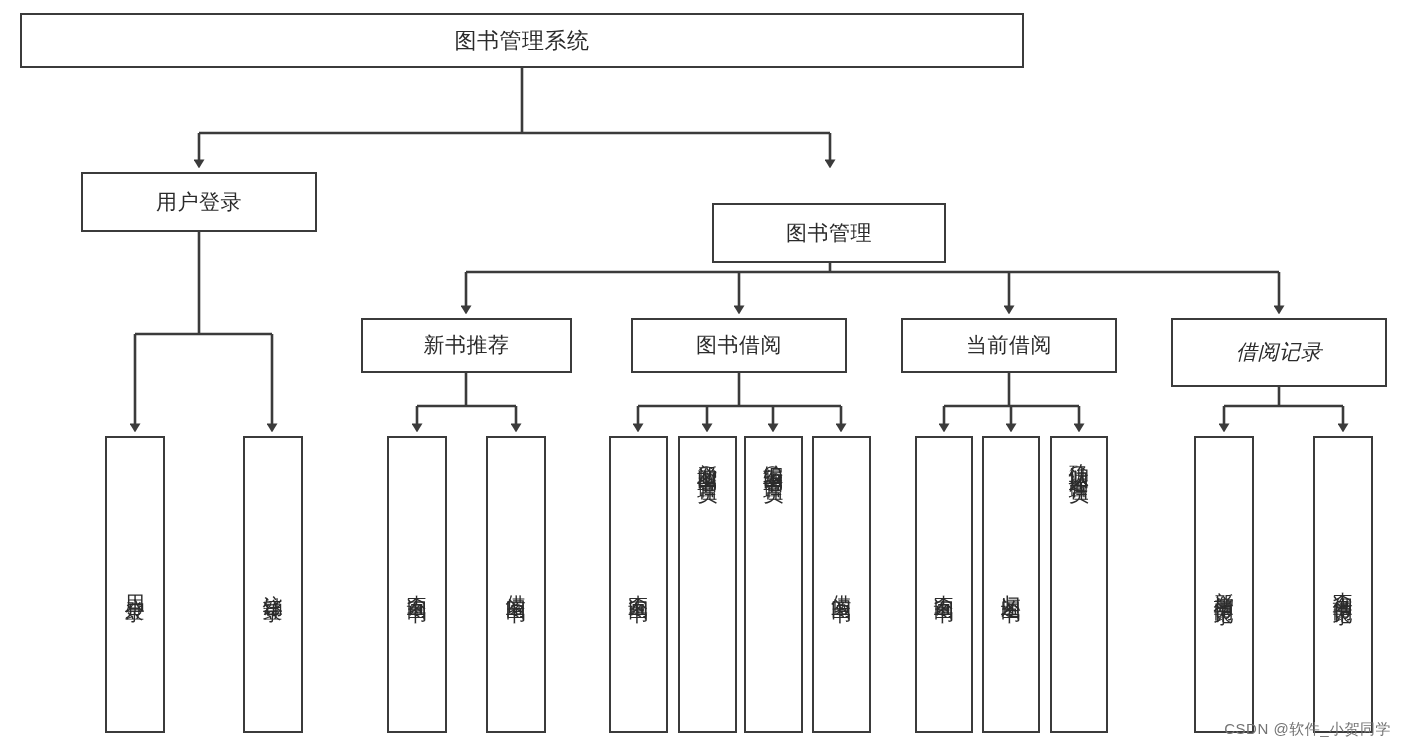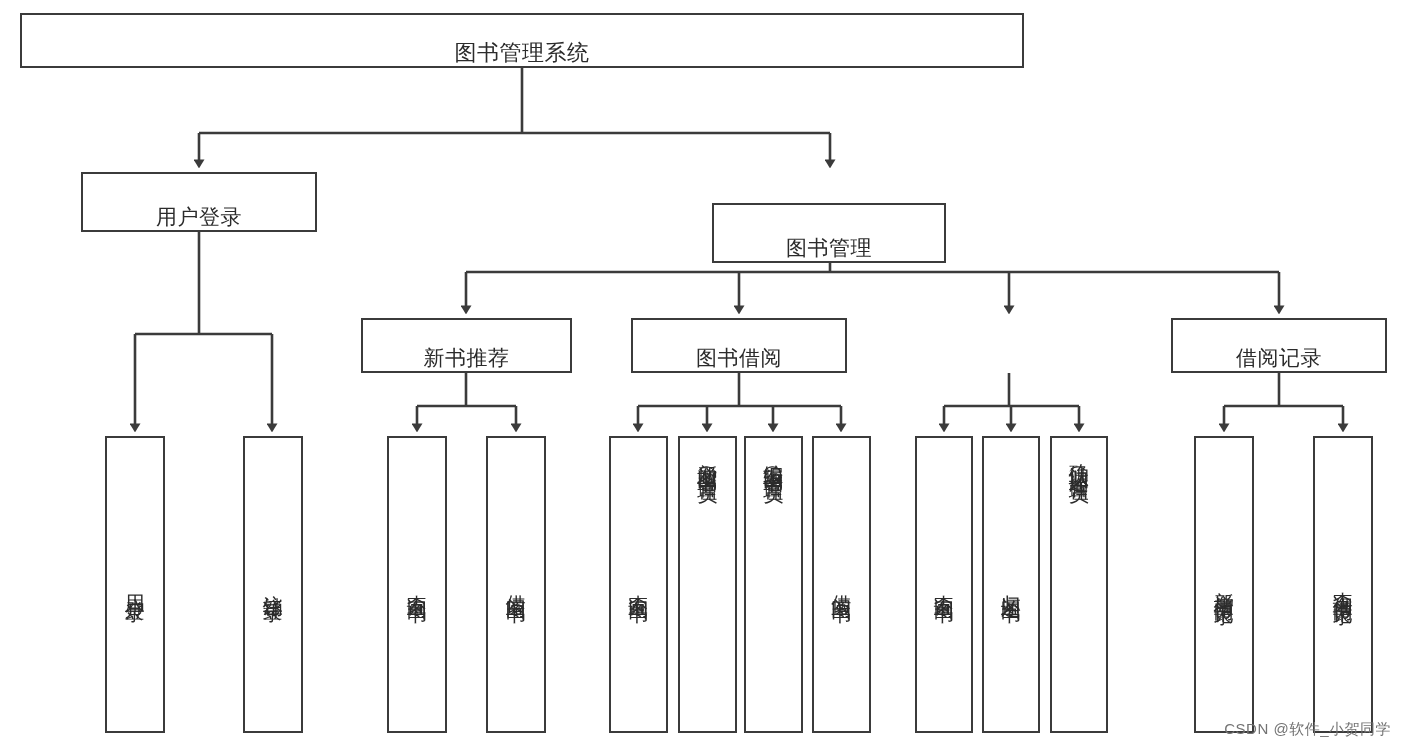--- a/index.html
+++ b/index.html
@@ -25,21 +25,21 @@
     width: 1405px;
     height: 747px;
     pointer-events: none;
   }
   .node {
     position: absolute;
     box-sizing: border-box;
     background: #ffffff;
     border: 2px solid #3b3b3b;
     display: flex;
-    align-items: flex-end;
+    align-items: center;
     justify-content: center;
     color: #2b2b2b;
     z-index: 2;
   }
   .node .label {
     display: block;
     text-align: center;
     line-height: 1.18;
     white-space: pre-line;
   }
@@ -143,21 +143,24 @@
   <div class="node horiz" id="node-l2-1" style="left: 712px; top: 172px; width: 234px; height: 60px; margin-top: 31px;">
     <span class="label">图书管理</span>
   </div>
 
   <div class="node horiz" id="node-l3-1" style="left: 631px; top: 318px; width: 216px; height: 55px;">
     <span class="label">图书借阅</span>
   </div>
   <div class="node horiz" id="node-l3-0" style="left: 361px; top: 318px; width: 211px; height: 55px;">
     <span class="label">新书推荐</span>
   </div>
-  <div class="node horiz" id="node-l3-3" style="left: 1171px; top: 318px; width: 216px; height: 55px;">
+  <div class="node horiz" id="node-l3-2" style="left: 901px; top: 318px; width: 216px; height: 55px;">
+    <span class="label">当前借阅</span>
+  </div>
+  <div class="node horiz" id="node-l3-3" style="left: 1171px; top: 318px; width: 216px; height: 69px; font-style: italic;">
     <span class="label">借阅记录</span>
   </div>
 
   <div class="node vert mid" id="node-leaf-0" style="left: 105px; top: 436px; width: 60px; height: 297px;">
     <span class="label">用户登录</span>
   </div>
   <div class="node vert mid" id="node-leaf-1" style="left: 243px; top: 436px; width: 60px; height: 297px;">
     <span class="label">注销登录</span>
   </div>
   <div class="node vert mid" id="node-leaf-2" style="left: 387px; top: 436px; width: 60px; height: 297px;">

